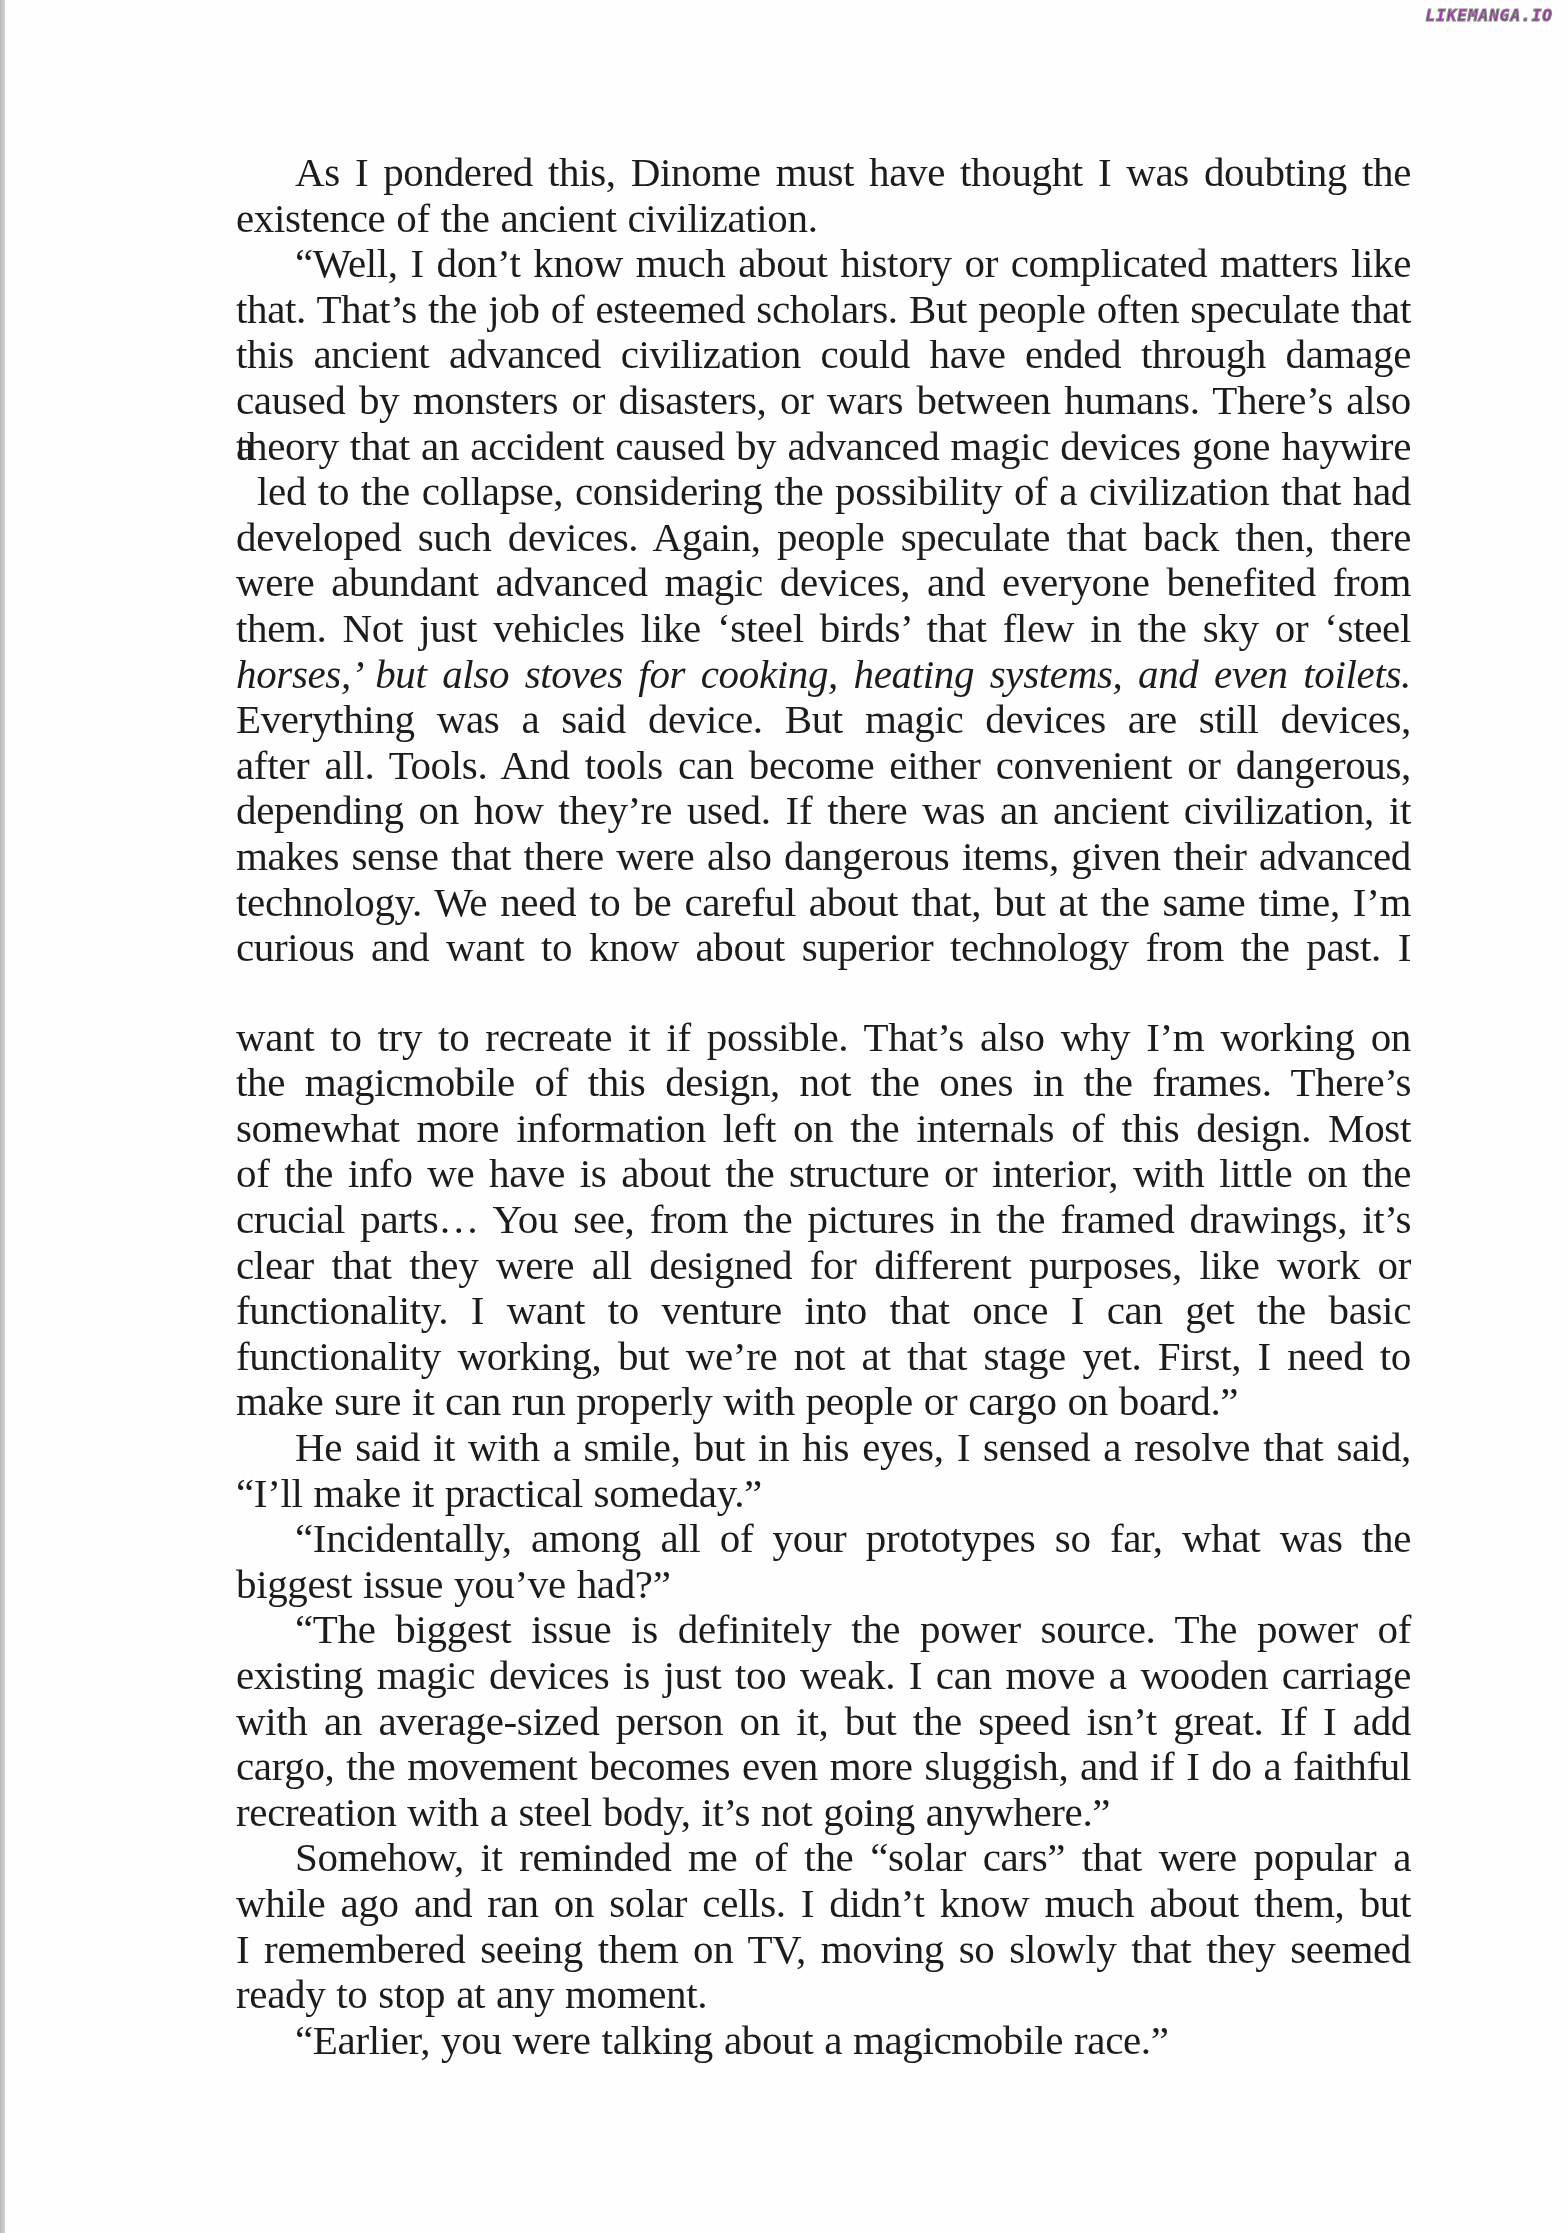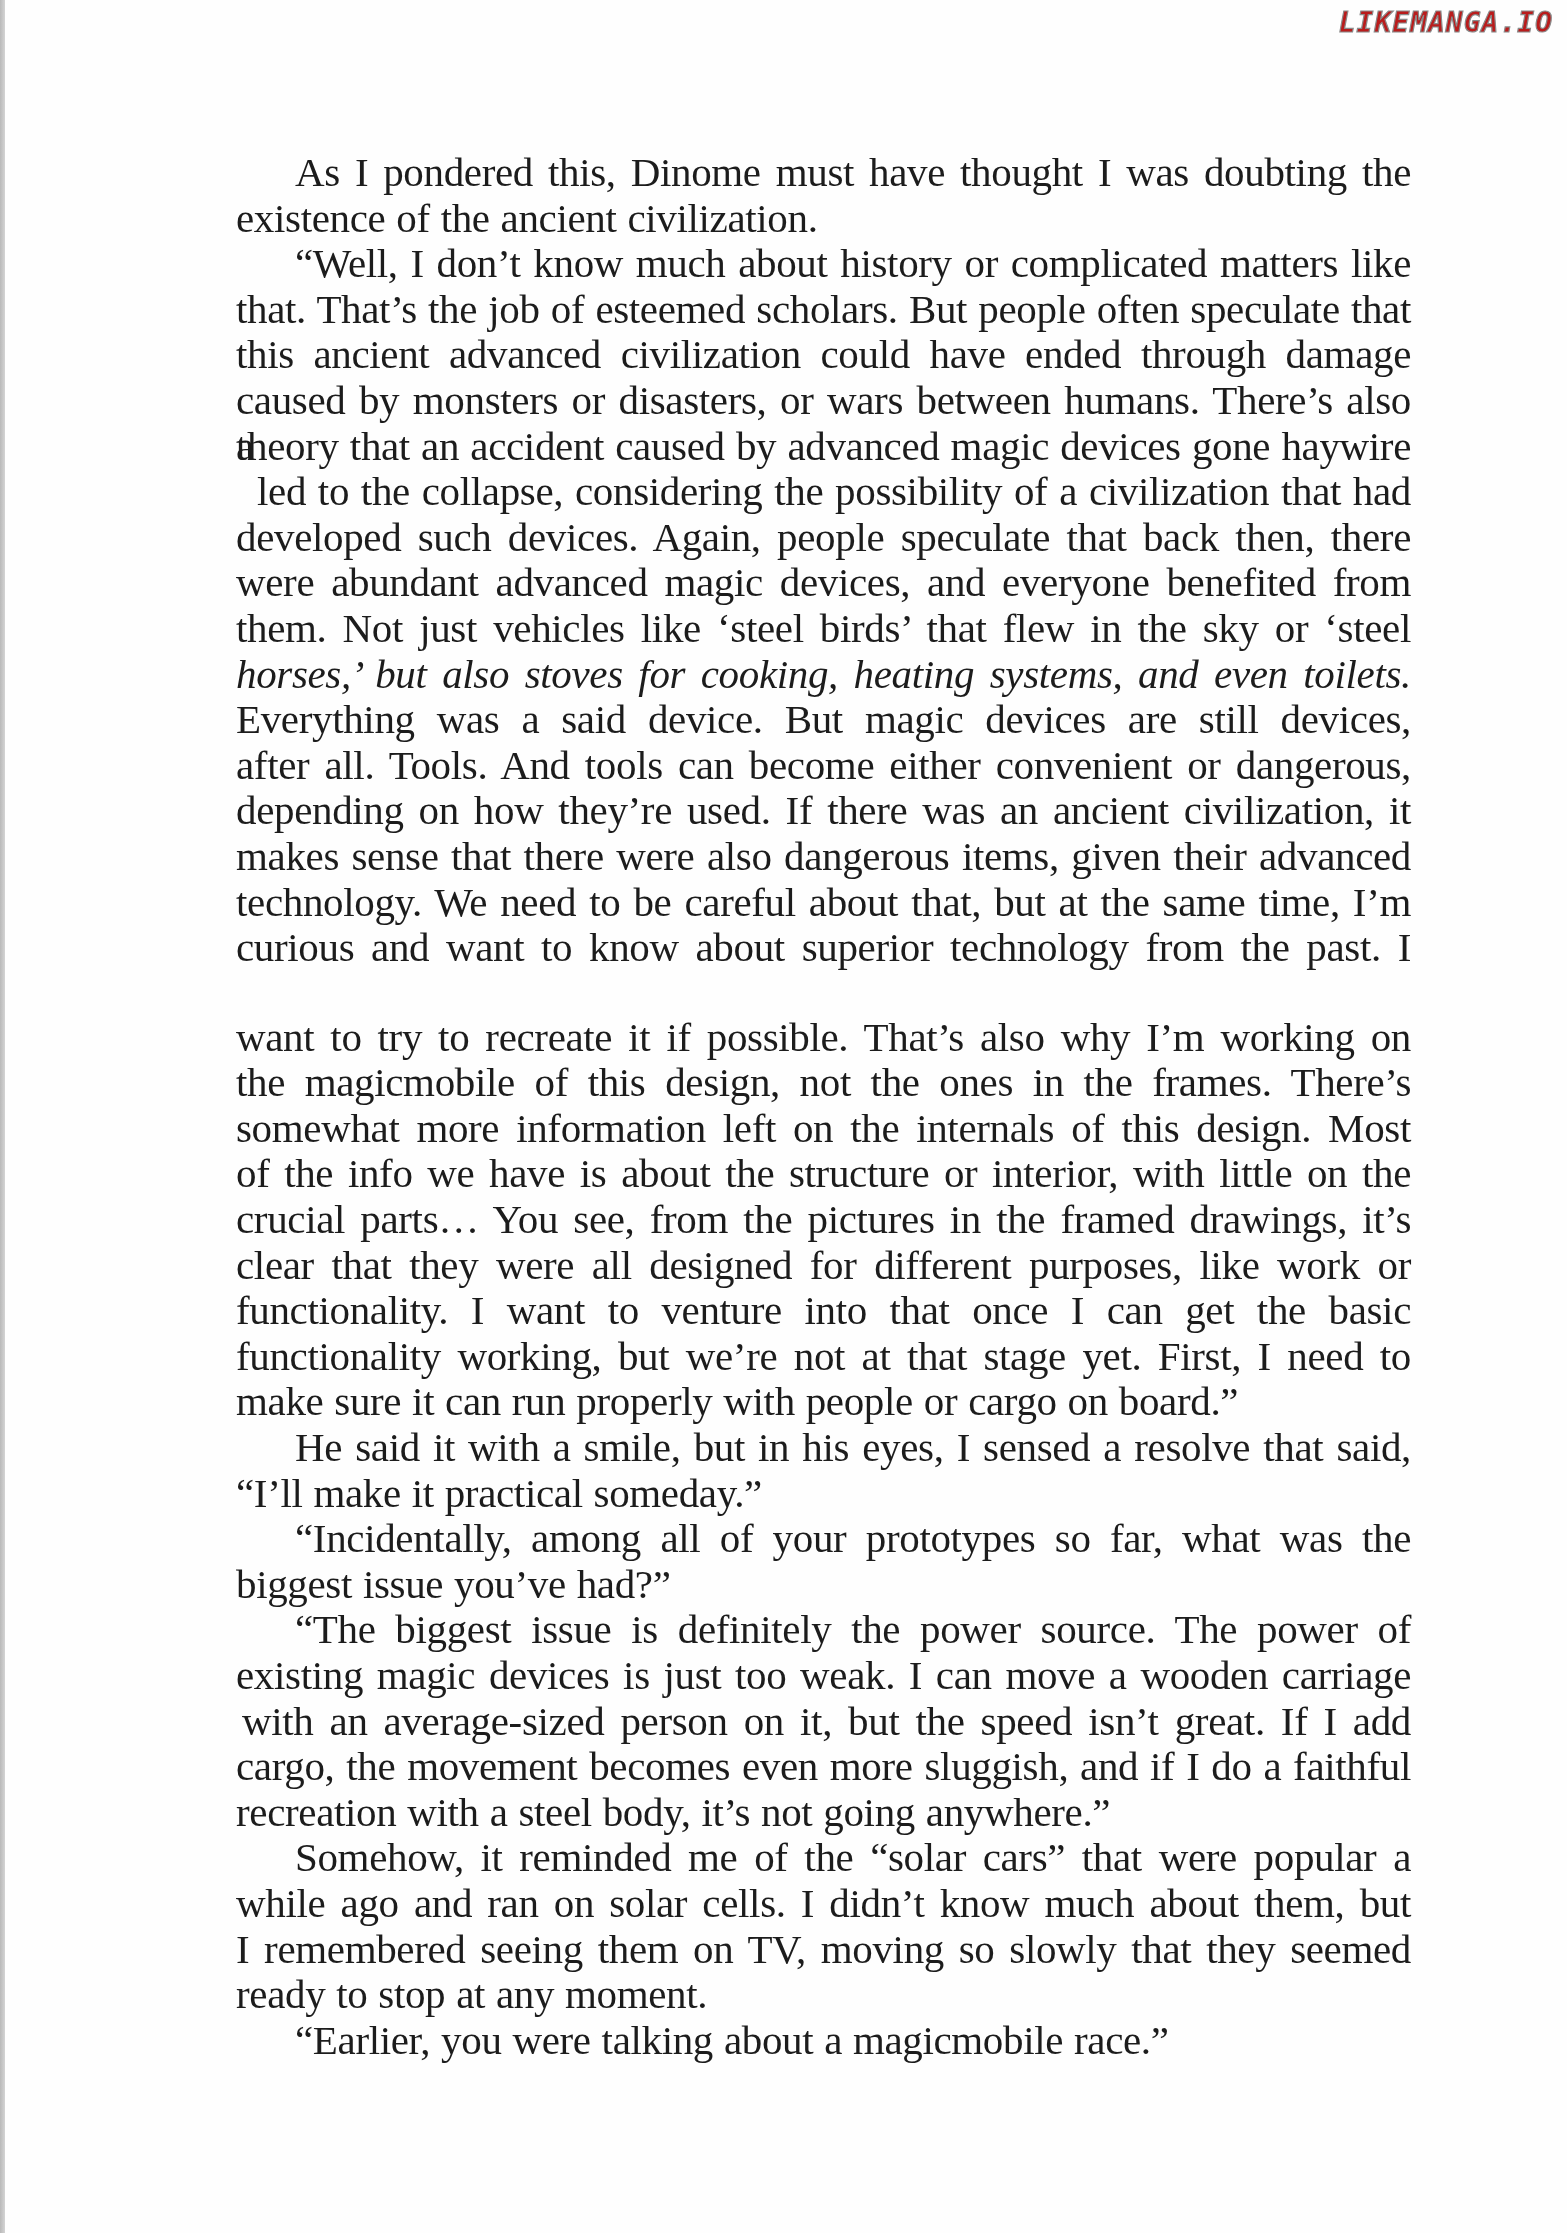--- a/index.html
+++ b/index.html
@@ -19,25 +19,25 @@
       top: 0;
       width: 5px;
       height: 2233px;
       background: linear-gradient(to right, #b9b9b9, #d4d4d4);
     }
     .watermark {
       position: absolute;
       right: 14px;
       top: 6px;
       font-family: "DejaVu Sans Mono", monospace;
-      font-size: 28px;
+      font-size: 16px;
       font-weight: bold;
       font-style: italic;
       letter-spacing: 1px;
-      color: #b91c1c;
+      color: #a21caf;
       -webkit-text-stroke: 1.2px #8a8a8a;
     }
     .page {
       position: absolute;
       left: 236px;
       top: 150px;
       width: 1175px;
     }
     .line {
       font-family: "Liberation Serif", serif;
@@ -92,21 +92,21 @@
     <div class="line" style="white-space: normal; text-align-last: justify;">clear that they were all designed for different purposes, like work or</div>
     <div class="line" style="white-space: normal; text-align-last: justify;">functionality. I want to venture into that once I can get the basic</div>
     <div class="line" style="white-space: normal; text-align-last: justify;">functionality working, but we’re not at that stage yet. First, I need to</div>
     <div class="line last">make sure it can run properly with people or cargo on board.”</div>
     <div class="line indent" style="white-space: normal; text-align-last: justify;">He said it with a smile, but in his eyes, I sensed a resolve that said,</div>
     <div class="line last">“I’ll make it practical someday.”</div>
     <div class="line indent" style="white-space: normal; text-align-last: justify;">“Incidentally, among all of your prototypes so far, what was the</div>
     <div class="line last">biggest issue you’ve had?”</div>
     <div class="line indent" style="white-space: normal; text-align-last: justify;">“The biggest issue is definitely the power source. The power of</div>
     <div class="line" style="white-space: normal; text-align-last: justify;">existing magic devices is just too weak. I can move a wooden carriage</div>
-    <div class="line" style="white-space: normal; text-align-last: justify; margin-left: 6px;">with an average-sized person on it, but the speed isn’t great. If I add</div>
+    <div class="line" style="white-space: normal; text-align-last: justify;">with an average-sized person on it, but the speed isn’t great. If I add</div>
     <div class="line" style="white-space: normal; text-align-last: justify;">cargo, the movement becomes even more sluggish, and if I do a faithful</div>
     <div class="line last">recreation with a steel body, it’s not going anywhere.”</div>
     <div class="line indent" style="white-space: normal; text-align-last: justify;">Somehow, it reminded me of the “solar cars” that were popular a</div>
     <div class="line" style="white-space: normal; text-align-last: justify;">while ago and ran on solar cells. I didn’t know much about them, but</div>
     <div class="line" style="white-space: normal; text-align-last: justify;">I remembered seeing them on TV, moving so slowly that they seemed</div>
     <div class="line last">ready to stop at any moment.</div>
     <div class="line indent last">“Earlier, you were talking about a magicmobile race.”</div>
   </div>
 
 </body></html>

